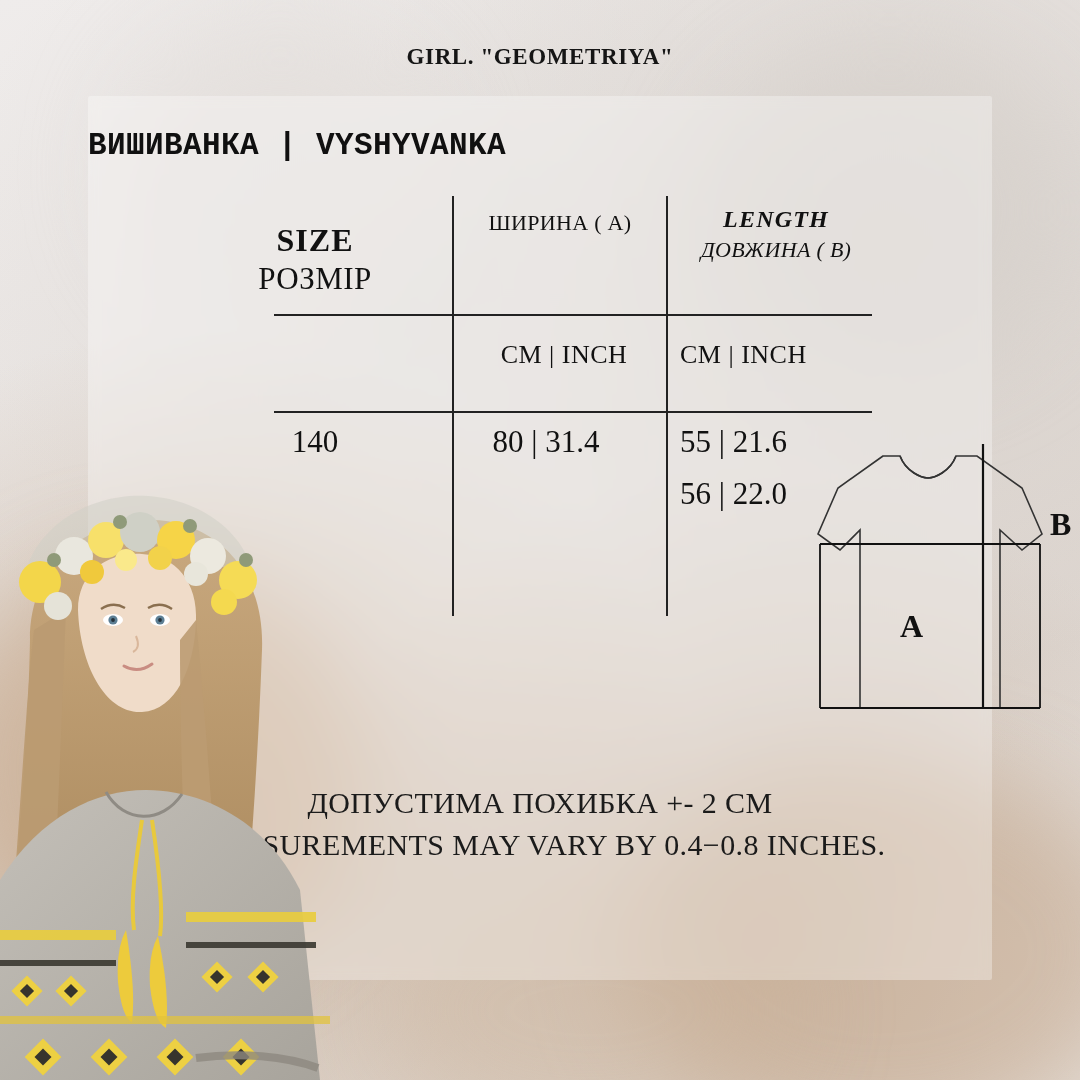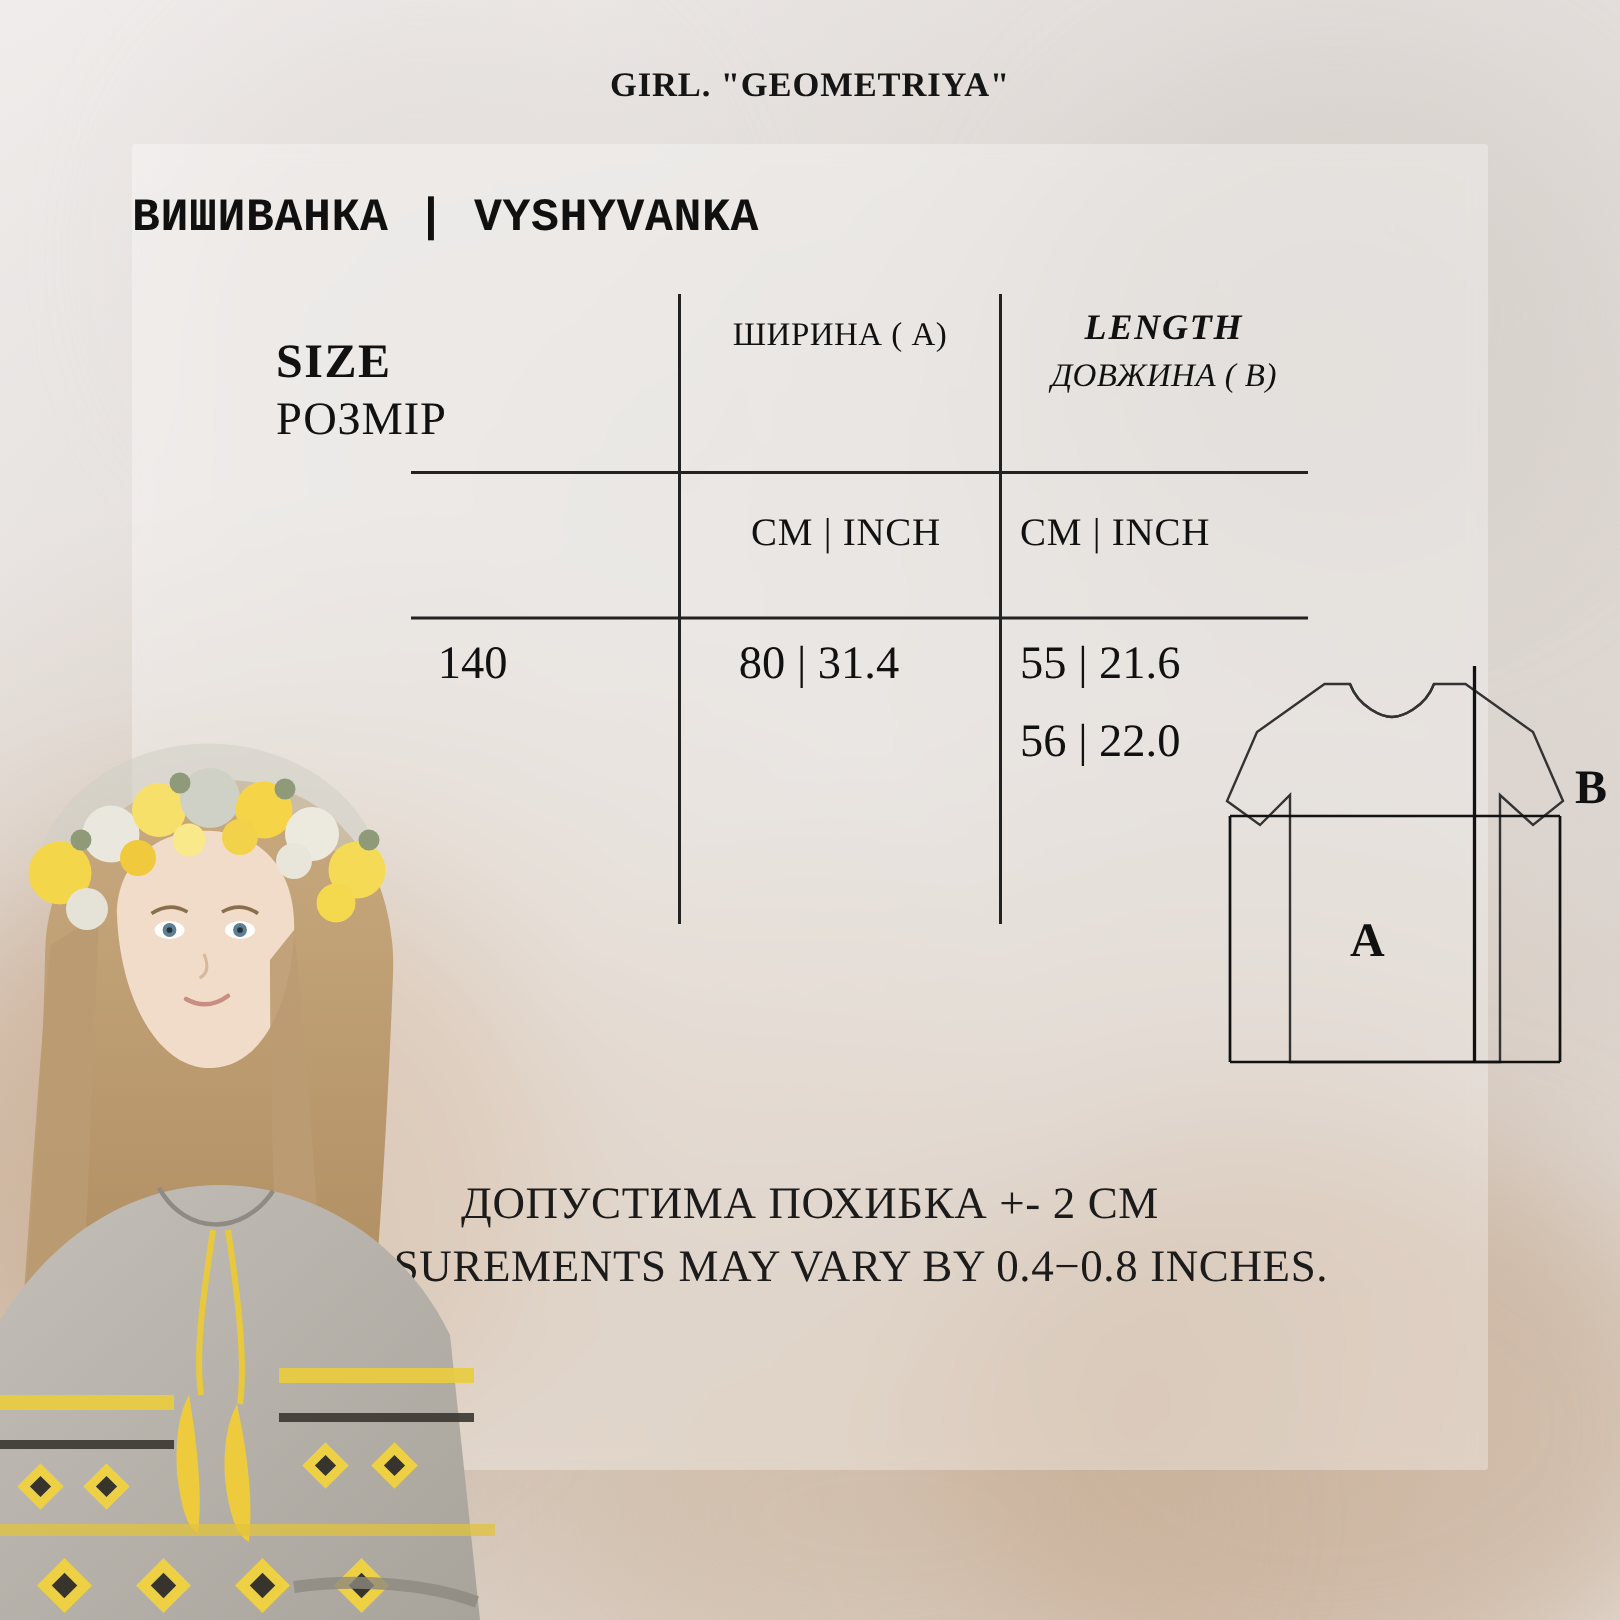--- a/index.html
+++ b/index.html
@@ -102,20 +102,21 @@
     background: #222;
   }
   .h-line.h1 { left: 100px; top: 118px; width: 598px; }   
   .h-line.h2 { left: 100px; top: 215px; width: 598px; }   
 
   .col-size {
     position: absolute;
     left: 10px;
     top: 26px;
     width: 262px;
+    text-align: center;
     color: #111;
   }
   .col-size .l1 {
     font-weight: bold;
     font-size: 32px;
     letter-spacing: 1px;
   }
   .col-size .l2 {
     font-size: 31px;
     letter-spacing: 0.5px;

